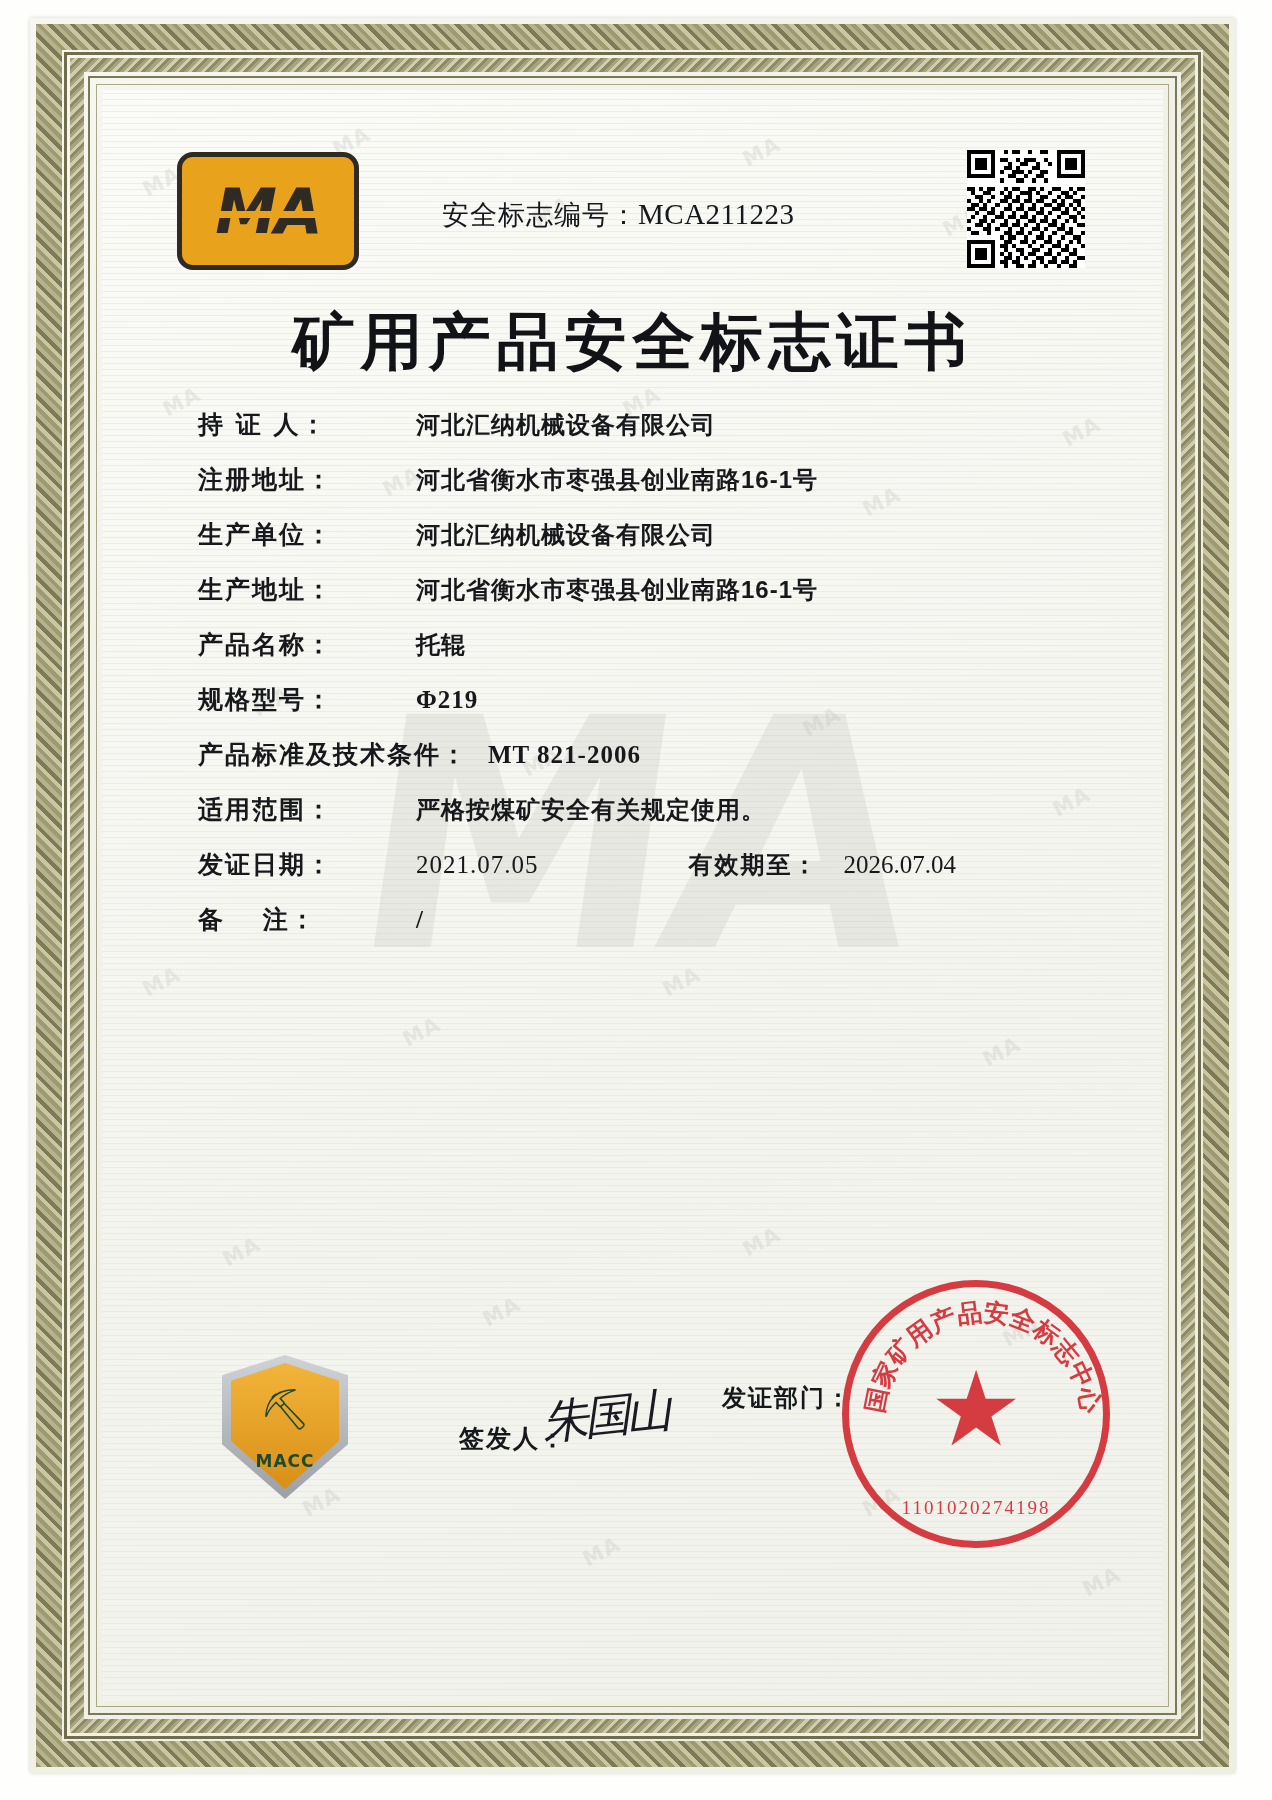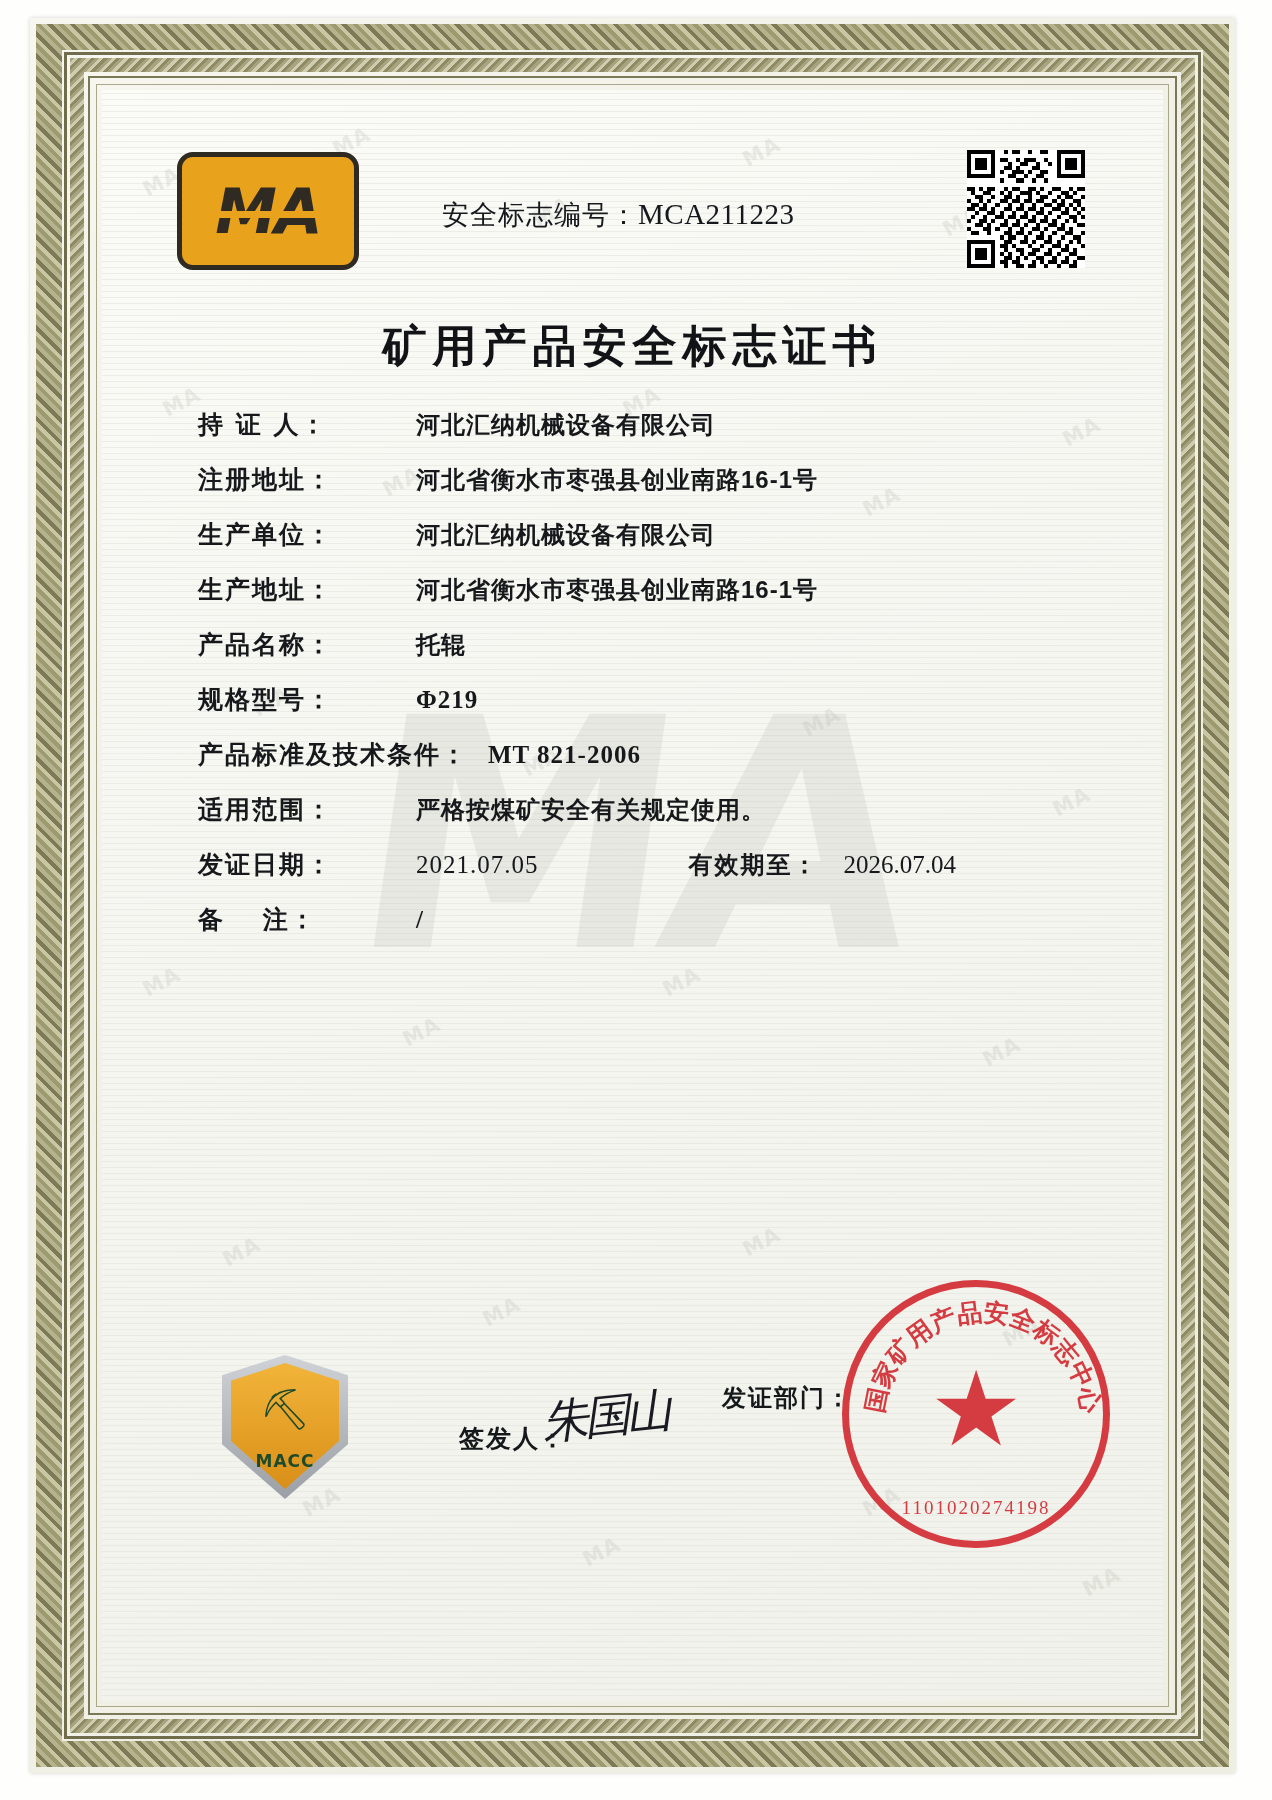--- a/index.html
+++ b/index.html
@@ -174,25 +174,25 @@
     top: 60px;
     width: 118px;
     height: 118px;
     background: #fff;
   }
 
   .title {
     position: absolute;
     left: 0;
     right: 0;
-    top: 227px;
+    top: 210px;
     text-align: center;
     font-family: "DejaVu Sans", sans-serif;
     font-weight: bold;
-    font-size: 44px;
+    font-size: 62px;
     letter-spacing: 6px;
     color: #111317;
   }
 
   
   .fields {
     position: absolute;
     left: 96px;
     top: 318px;
     right: 70px;

